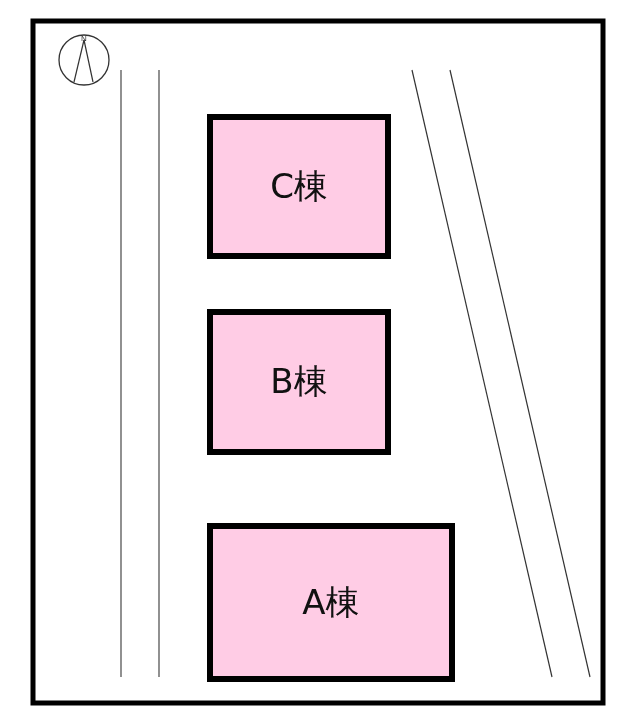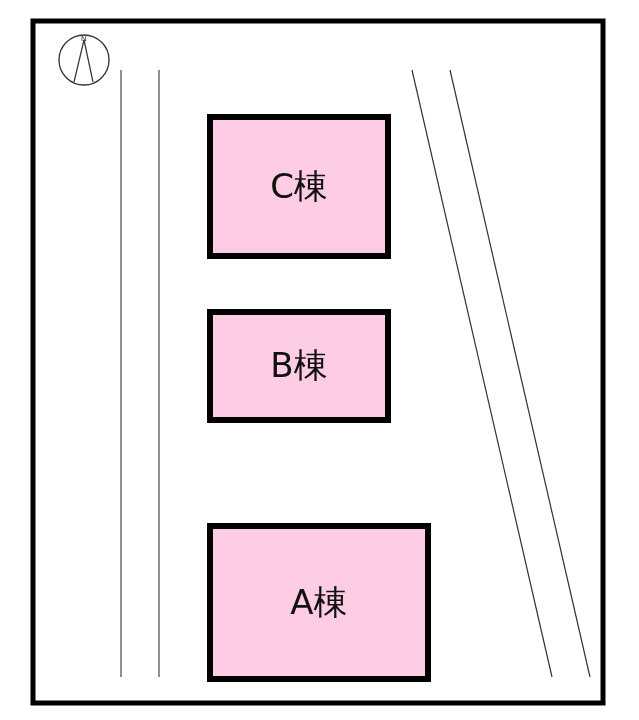--- a/index.html
+++ b/index.html
@@ -33,19 +33,19 @@
   <g>
     <line x1="412" y1="70" x2="552" y2="677" stroke="#333" stroke-width="1.2"></line>
     <line x1="450" y1="70" x2="590" y2="677" stroke="#333" stroke-width="1.2"></line>
   </g>
 </svg>
 
 <div class="building" style="left:207px; top:114px; width:184px; height:145px; background:#FFCCE5;">
   <span class="building-label">C棟</span>
 </div>
 
-<div class="building" style="left:207px; top:309px; width:184px; height:114px; background:#FFCCE5;">
+<div class="building" style="left:207px; top:309px; width:184px; height:146px; background:#FFCCE5;">
   <span class="building-label">B棟</span>
 </div>
 
-<div class="building" style="left:207px; top:523px; width:224px; height:159px; background:#FFCCE5;">
+<div class="building" style="left:207px; top:523px; width:248px; height:159px; background:#FFCCE5;">
   <span class="building-label">A棟</span>
 </div>
 
 </body></html>

